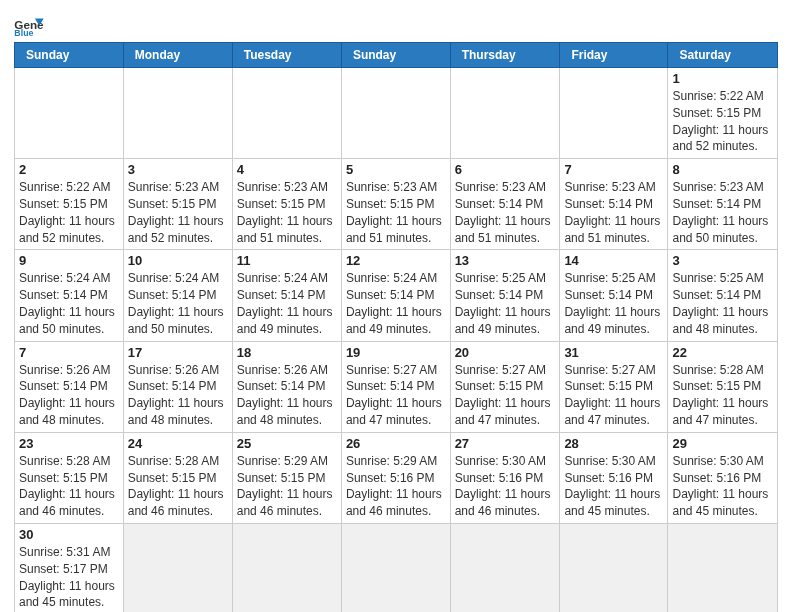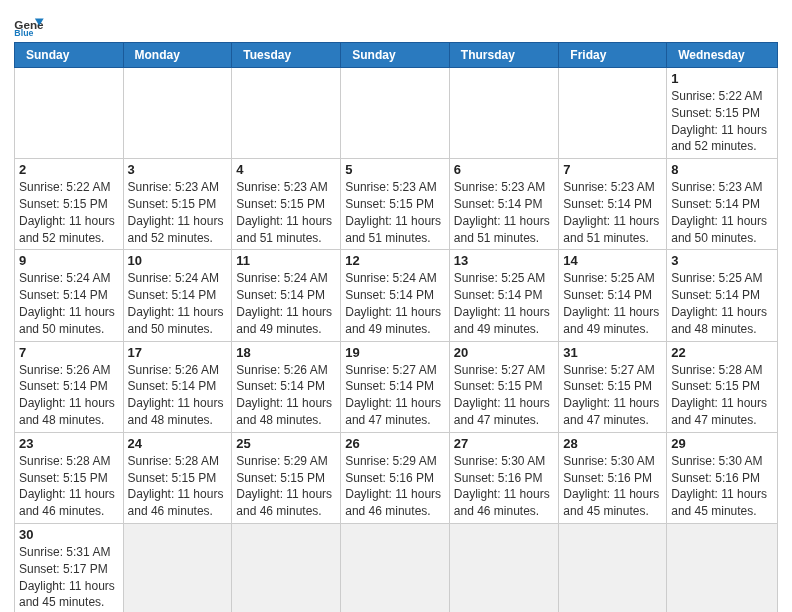--- a/index.html
+++ b/index.html
@@ -117,21 +117,21 @@
 
   <table class="calendar">
     <thead>
       <tr>
         <th>Sunday</th>
         <th>Monday</th>
         <th>Tuesday</th>
         <th>Sunday</th>
         <th>Thursday</th>
         <th>Friday</th>
-        <th>Wednesday</th>
+        <th>Saturday</th>
       </tr>
     </thead>
     <tbody id="calendar-body">
     <tr>
           <td class="empty"></td>
           <td class="empty"></td>
           <td class="empty"></td>
           <td class="empty"></td>
           <td class="empty"></td>
           <td class="empty"></td>

